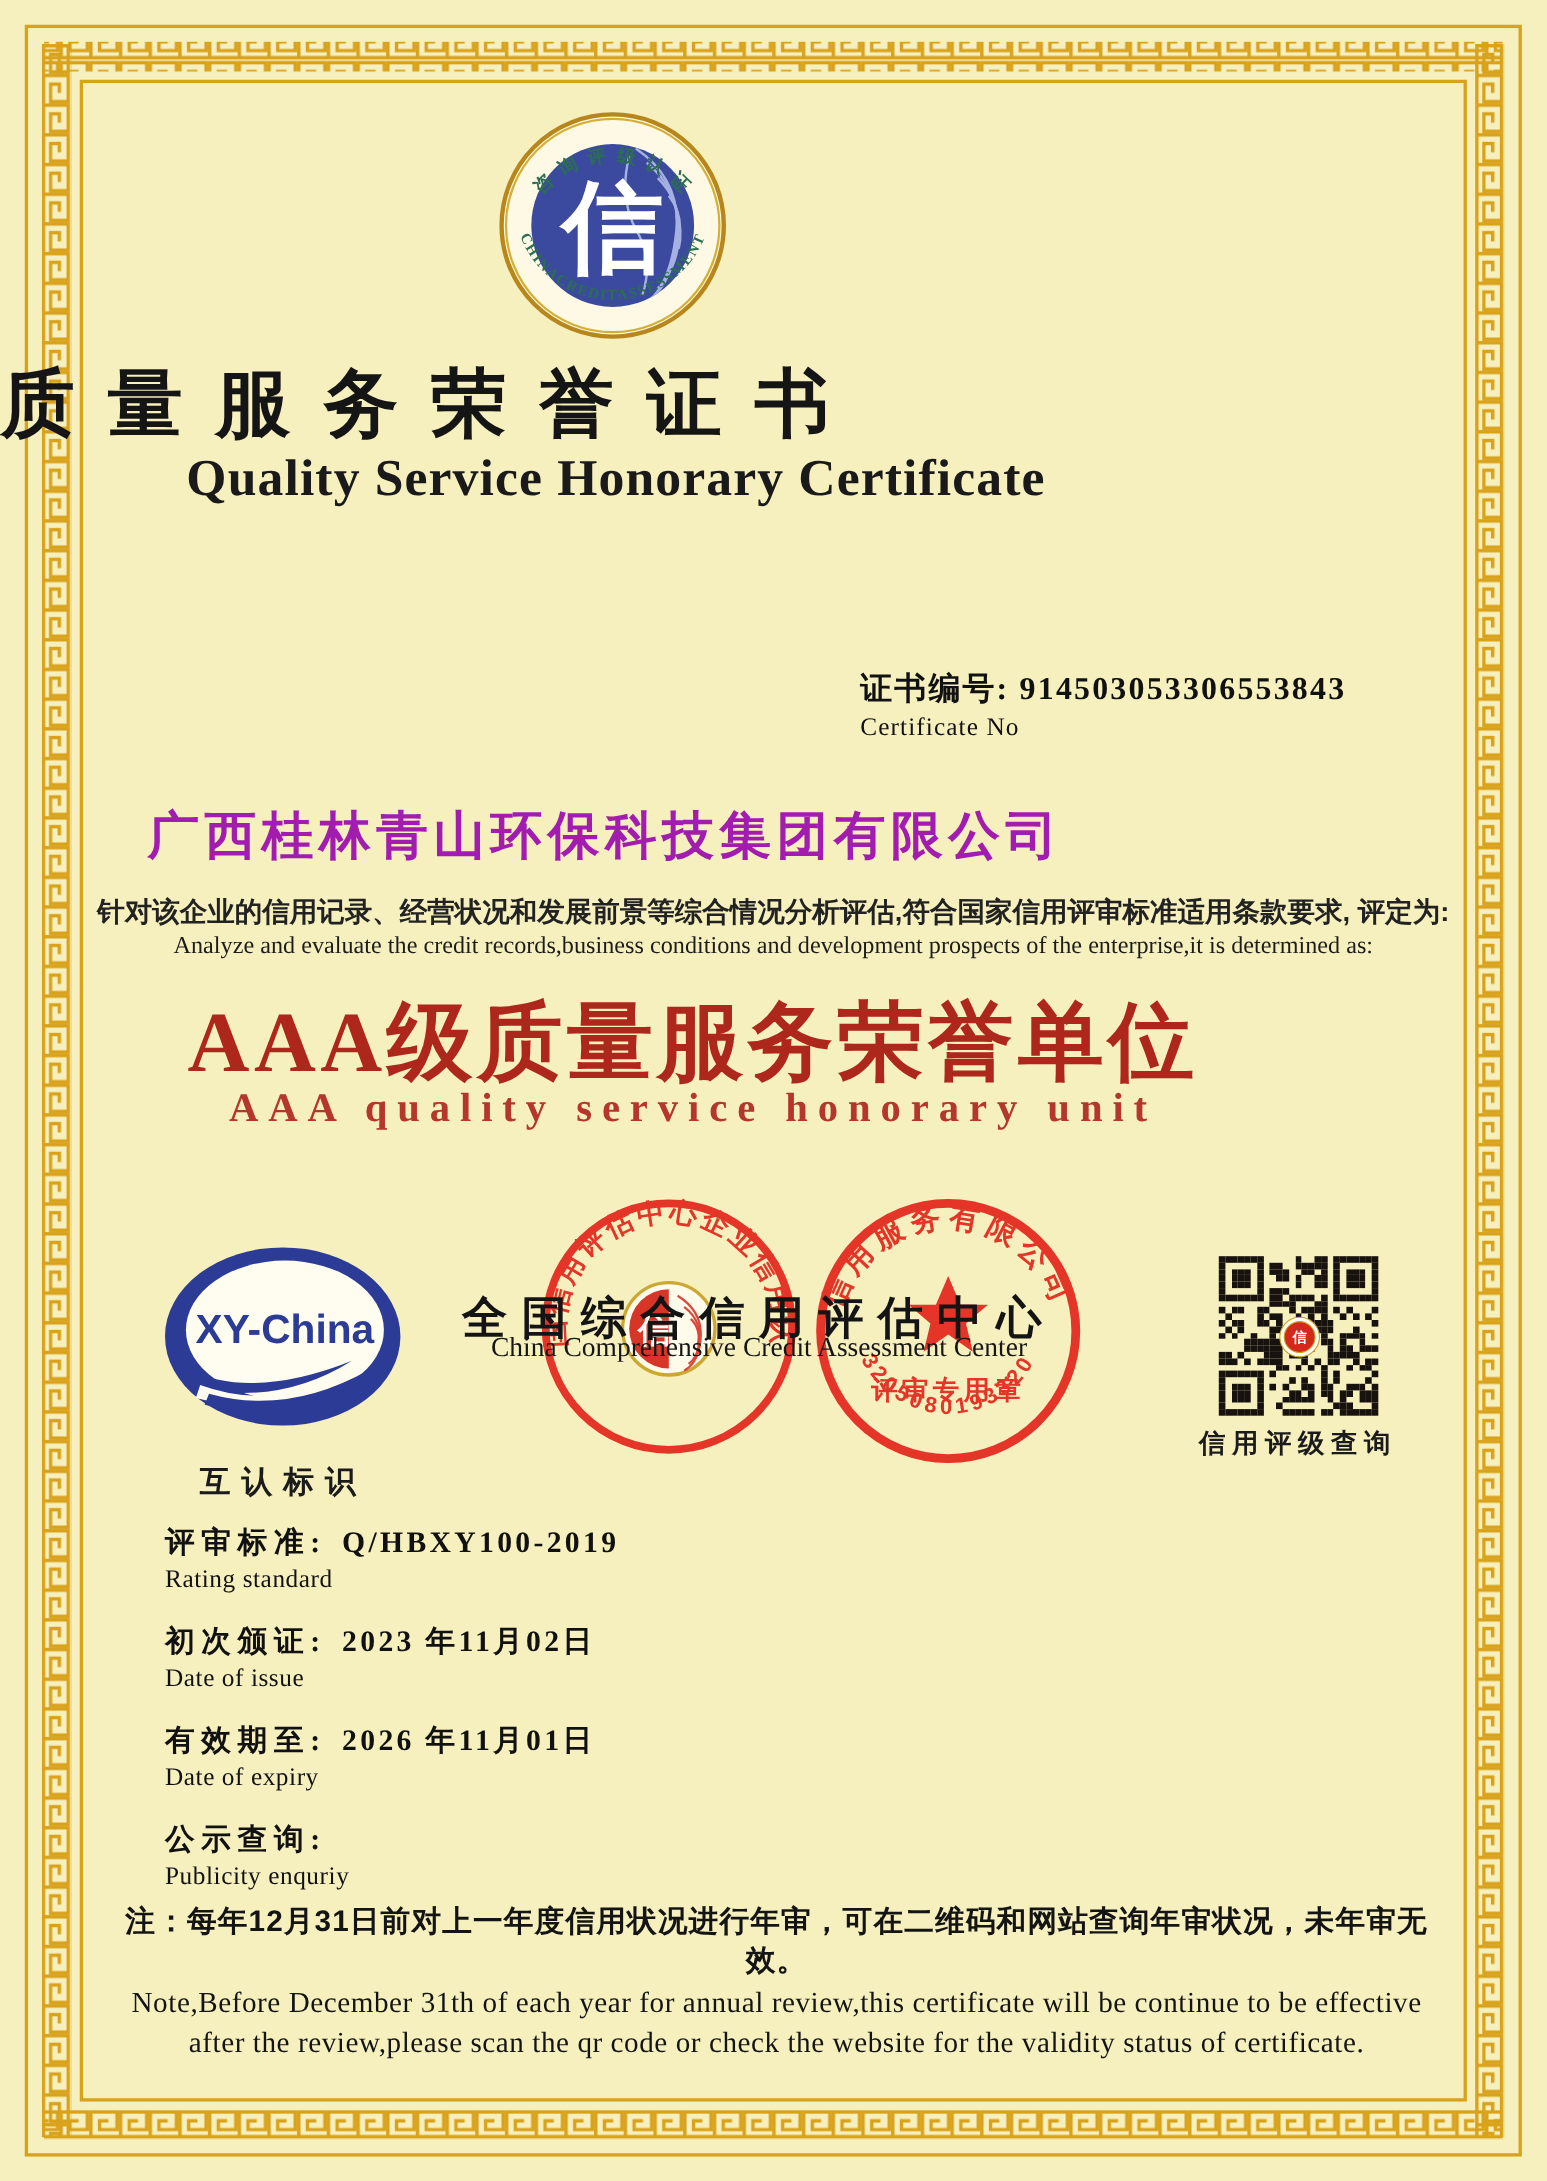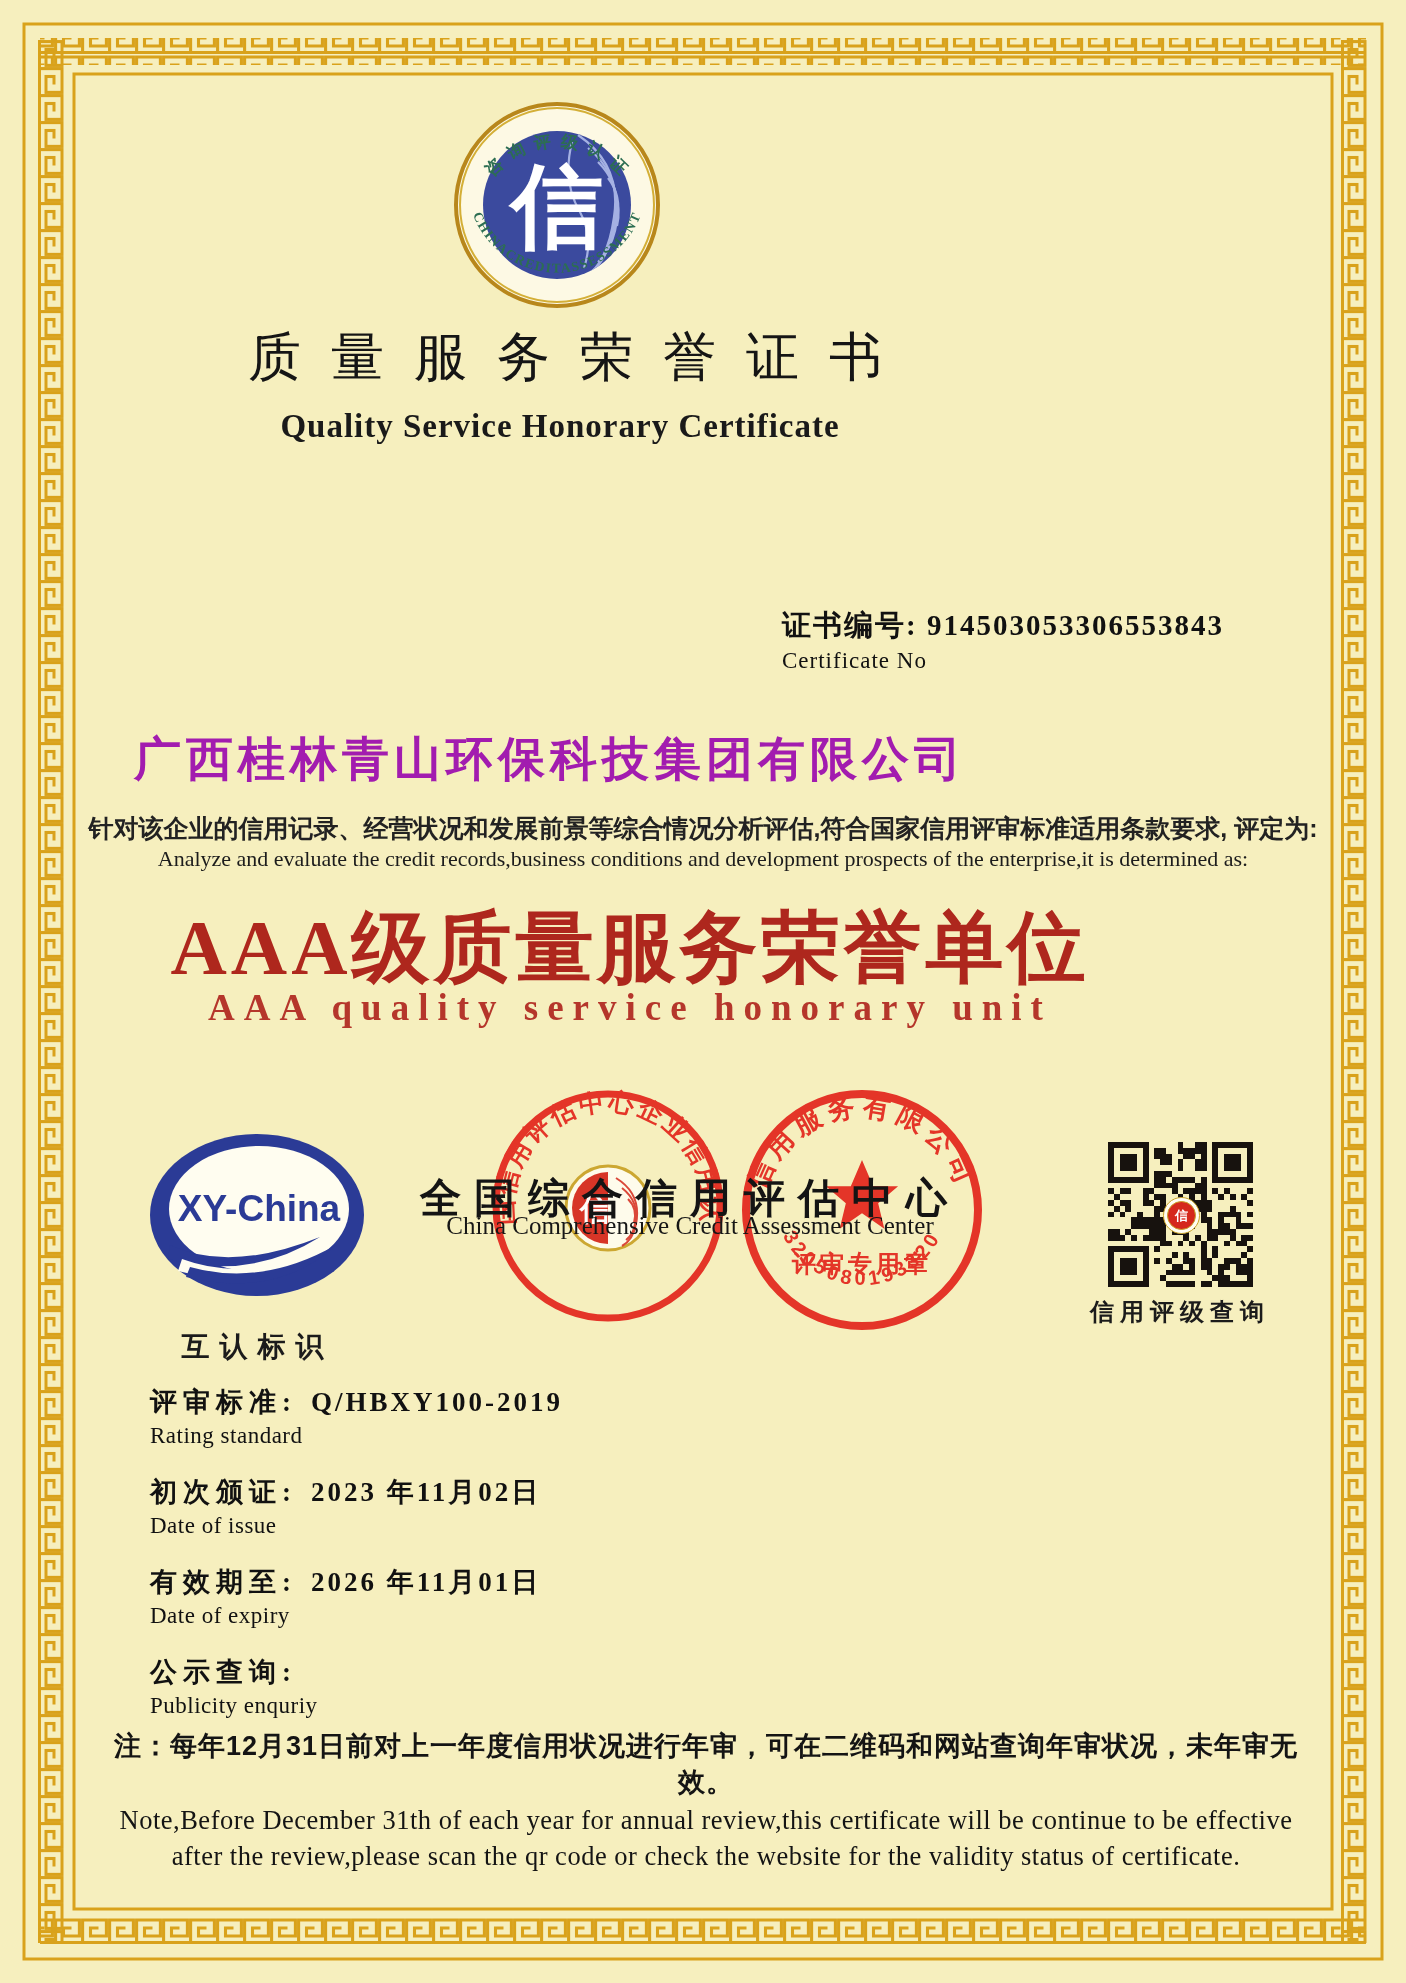--- a/index.html
+++ b/index.html
@@ -8,27 +8,27 @@
     background:#f6efbe;
     font-family:"Liberation Serif", serif;
   }
   .abs{position:absolute;}
   
   #frame-svg{position:absolute;left:0;top:0;width:1406px;height:1983px;pointer-events:none;}
   
   #emblem{left:452px;top:100px;width:210px;height:210px;}
   
   .title-zh{
-    left:0;top:322px;width:1160px;text-align:center;
-    font-size:53px;font-weight:normal;color:#151515;letter-spacing:30px;
+    left:0;top:322px;width:1160px;text-align:left;
+    font-size:68px;font-weight:bold;color:#151515;letter-spacing:30px;
     font-family:"Liberation Serif", serif;
   }
   .title-en{
     left:0;top:408px;width:1120px;text-align:center;
-    font-size:33px;font-weight:bold;color:#1a1a1a;letter-spacing:1px;
+    font-size:47px;font-weight:bold;color:#1a1a1a;letter-spacing:1px;
   }
   .certno{
     left:782px;top:606px;color:#111;
   }
   .certno .line1{font-size:29px;font-weight:bold;letter-spacing:2px;}
   .certno .line2{font-size:23px;margin-top:2px;letter-spacing:1px;}
   .company{
     left:0;top:728px;width:1100px;text-align:center;
     font-size:47px;font-weight:bold;color:#a21caf;letter-spacing:5px;
   }

